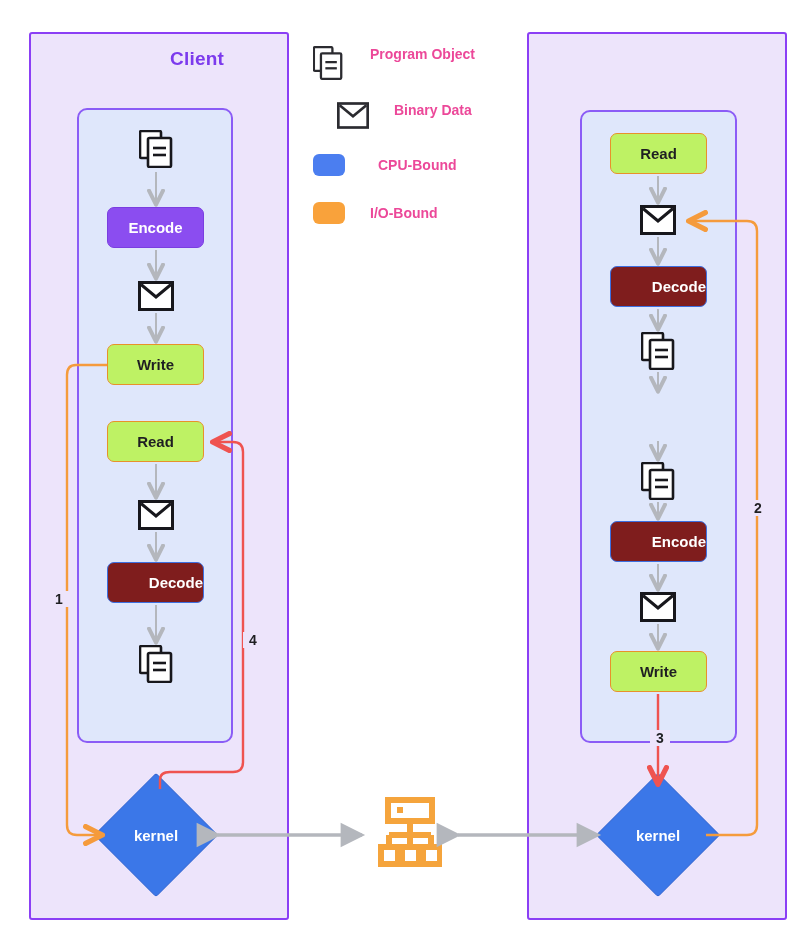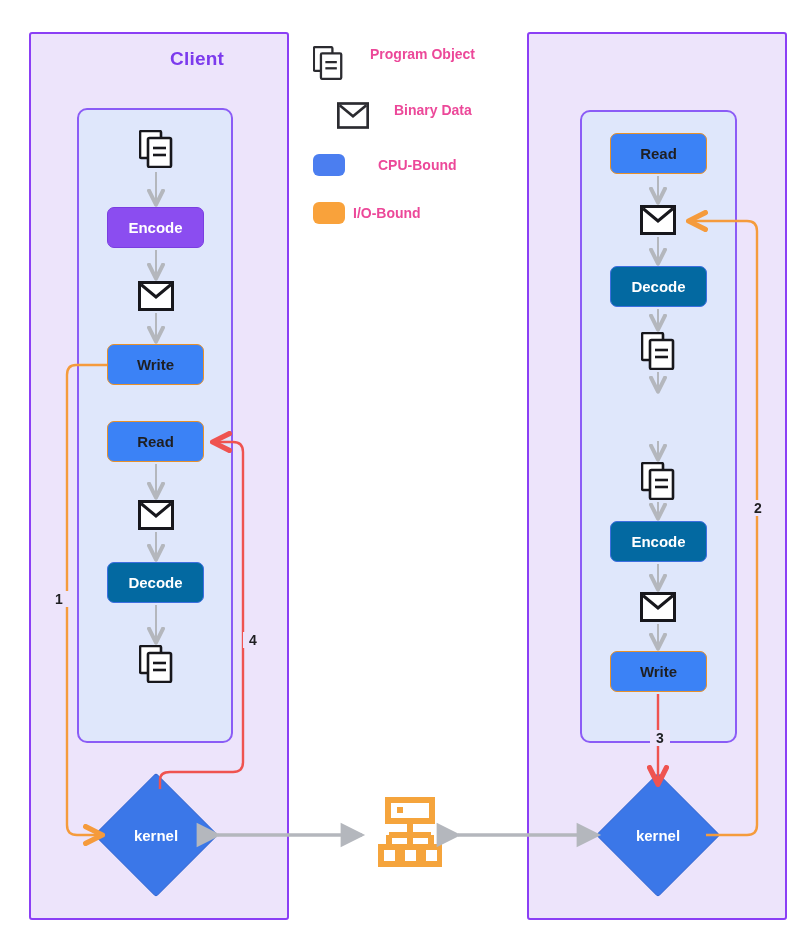--- a/index.html
+++ b/index.html
@@ -6,22 +6,22 @@
   body{width:809px;height:947px;font-family:"Liberation Sans",sans-serif;}
   #stage{position:relative;width:809px;height:947px;overflow:hidden;background:#fff;}
 
   .outer-box{position:absolute;background:#ede4fb;border:2px solid #8b3ff5;border-radius:3px;}
   .inner-box{position:absolute;background:#dfe7fb;border:2px solid #8b5cf6;border-radius:10px;}
 
   .panel-title{position:absolute;font-size:19px;font-weight:bold;text-align:center;letter-spacing:.2px;}
 
   .node{position:absolute;display:flex;align-items:center;justify-content:center;
         font-size:15px;font-weight:bold;border-radius:7px;box-sizing:border-box;}
-  .node.io{background:#3b82f6;border:1.5px solid #e8912a;color:#1f1f22;}
-  .node.cpu{background:#0369a1;border:1.5px solid #3d6fe0;color:#ffffff;}
+  .node.io{background:#bef264;border:1.5px solid #e8912a;color:#1f1f22;}
+  .node.cpu{background:#7f1d1d;border:1.5px solid #3d6fe0;color:#ffffff;justify-content:flex-end;}
   .node.encode-client{background:#8b4df0;border:1.5px solid #7a3ee0;color:#ffffff;}
   .node.handler{background:#5a72f0;border:2px solid #b05ad8;border-radius:26px;color:#ffffff;}
 
   .diamond{position:absolute;}
   .diamond .shape{position:absolute;inset:0;background:#3b77e8;border:1.5px solid #3468d4;
         transform:rotate(45deg);border-radius:3px;}
   .diamond .lbl{position:absolute;inset:0;display:flex;align-items:center;justify-content:center;
         color:#fff;font-size:15px;font-weight:bold;}
 
   .icon{position:absolute;}
@@ -192,21 +192,21 @@
       <span class="legend-text" style="margin-left:57px;">Binary Data</span>
     </div>
 
     <div class="legend-row" style="left:0;top:114px;">
       <span class="legend-swatch" style="background:#4b7ef0;"></span>
       <span class="legend-text" style="margin-left:33px;">CPU-Bound</span>
     </div>
 
     <div class="legend-row" style="left:0;top:162px;">
       <span class="legend-swatch" style="background:#f9a23b;"></span>
-      <span class="legend-text" style="margin-left:8px;">I/O-Bound</span>
+      <span class="legend-text" style="margin-left:25px;">I/O-Bound</span>
     </div>
   </div>
 
   <svg class="overlay">
     <defs>
       <marker id="gArrow" markerWidth="9" markerHeight="9" refX="7.2" refY="4.5" orient="auto">
         <path d="M1,1 L8,4.5 L1,8" fill="none" stroke="#b4b7bd" stroke-width="2" stroke-linecap="round" stroke-linejoin="round"></path>
       </marker>
       <marker id="gArrowBig" markerWidth="8" markerHeight="8" refX="6.6" refY="4" orient="auto">
         <path d="M0.5,0.5 L7.5,4 L0.5,7.5 Z" fill="#b4b7bd"></path>

